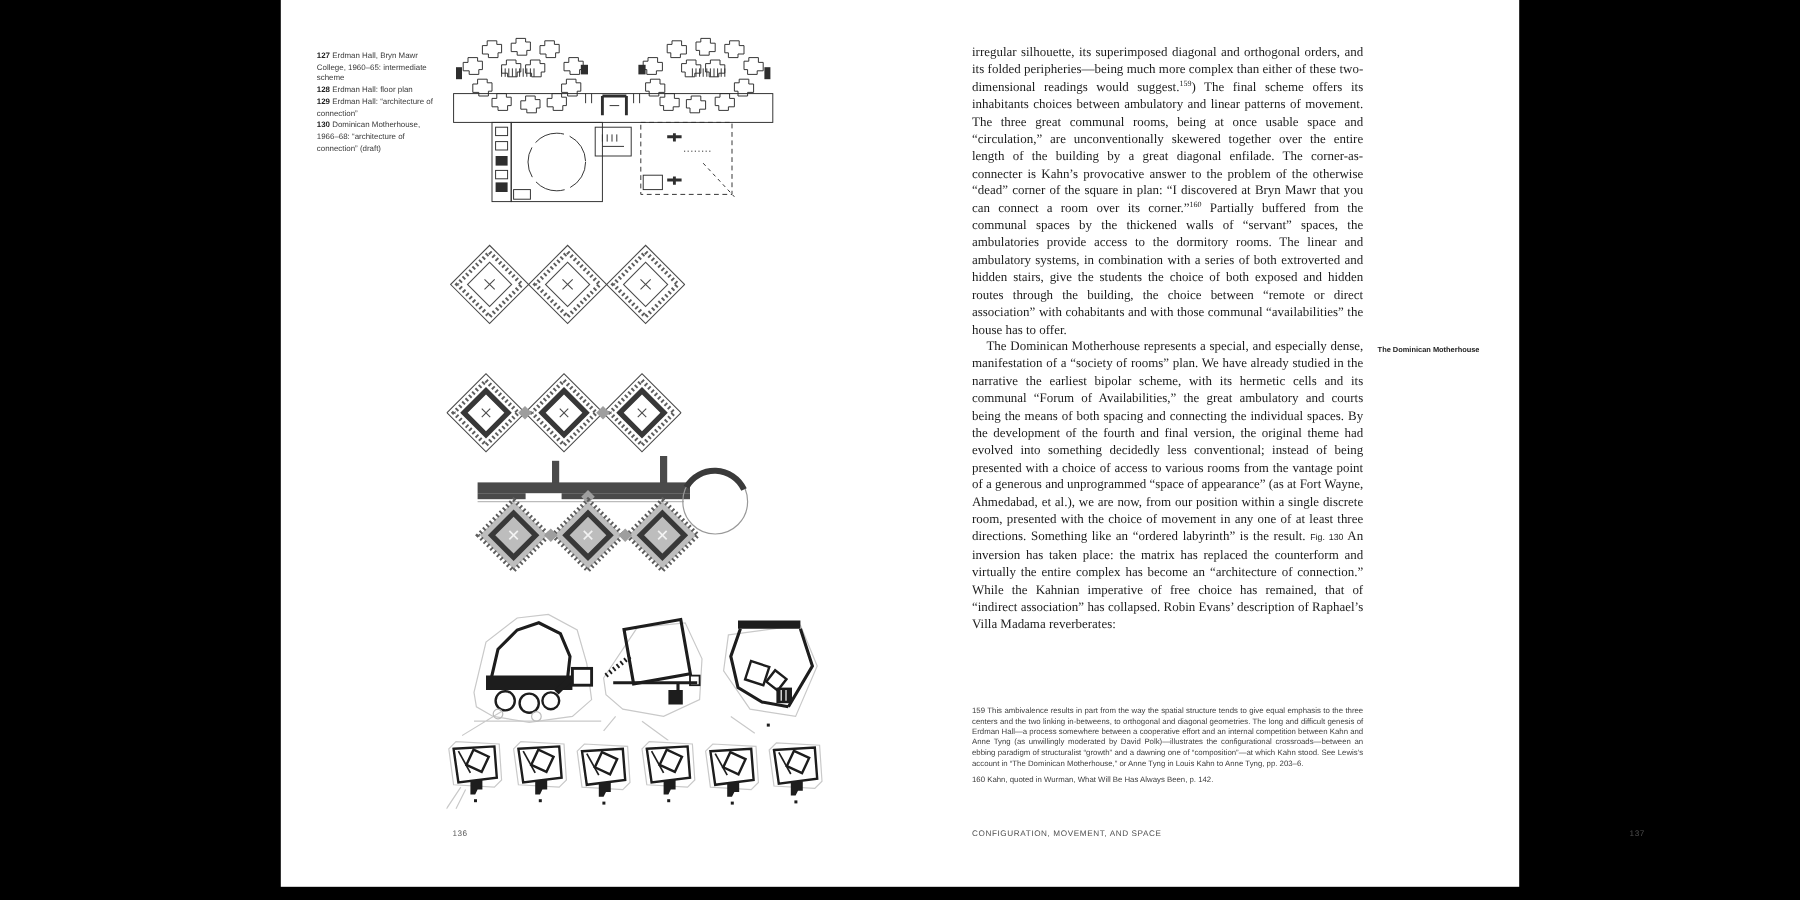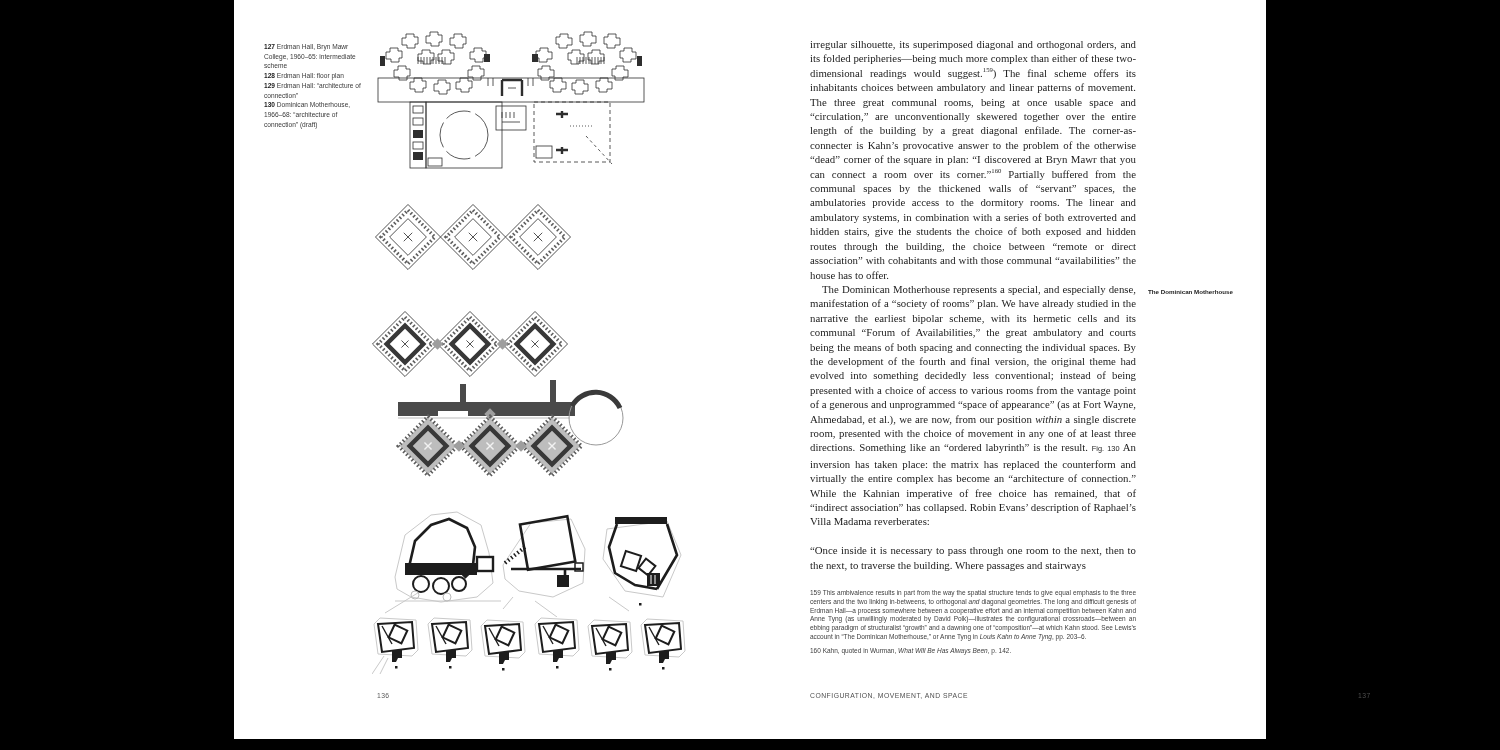--- a/index.html
+++ b/index.html
@@ -15,21 +15,21 @@
   .figure{position:absolute;}
   .pagenum-left{position:absolute;left:143px;top:692px;
            font-family:"Liberation Sans",sans-serif;font-size:6.8px;color:#5a5a5a;letter-spacing:.4px;}
 
   
   .bodycol{position:absolute;left:576px;top:37px;width:326px;
            font-size:10.8px;line-height:14.4px;color:#1c1c1c;text-align:justify;}
   .bodycol p{margin:0;}
   .p-indent{text-indent:12px;}
   .p-quote{margin-top:14.4px !important;}
-  .seg-i{font-style:italic;}
+  .seg-i{}
   .seg-sup{vertical-align:super;font-size:0.62em;line-height:0;}
   .seg-figref{font-family:"Liberation Sans",sans-serif;font-weight:normal;font-size:0.68em;}
 
   .marginnote{position:absolute;left:914px;top:288px;width:120px;
            font-family:"Liberation Sans",sans-serif;font-weight:bold;font-size:6.2px;color:#222;}
 
   .footnotes{position:absolute;left:576px;top:589px;width:326px;
            font-family:"Liberation Sans",sans-serif;font-size:6.5px;line-height:8.8px;
            color:#3d3d3d;text-align:justify;}
   .footnotes p{margin:0;}
@@ -234,21 +234,20 @@
       <use href="#du" transform="translate(161,0)"></use>
       <use href="#du" transform="translate(214,2)"></use>
       <use href="#du" transform="translate(267,1)"></use>
     </svg>
 
     <div class="pagenum-left">136</div>
 
     <div class="bodycol">
       <p><span>irregular silhouette, its superimposed diagonal and orthogonal orders, and its folded peripheries—being much more complex than either of these two-dimensional readings would suggest.</span><sup class="seg-sup">159</sup><span>) The final scheme offers its inhabitants choices between ambulatory and linear patterns of movement. The three great communal rooms, being at once usable space and “circulation,” are unconventionally skewered together over the entire length of the building by a great diagonal enfilade. The corner-as-connecter is Kahn’s provocative answer to the problem of the otherwise “dead” corner of the square in plan: “I discovered at Bryn Mawr that you can connect a room over its corner.”</span><sup class="seg-sup">160</sup><span> Partially buffered from the communal spaces by the thickened walls of “servant” spaces, the ambulatories provide access to the dormitory rooms. The linear and ambulatory systems, in combination with a series of both extroverted and hidden stairs, give the students the choice of both exposed and hidden routes through the building, the choice between “remote or direct association” with cohabitants and with those communal “availabilities” the house has to offer.</span></p>
       <p class="p-indent"><span>The Dominican Motherhouse represents a special, and especially dense, manifestation of a “society of rooms” plan. We have already studied in the narrative the earliest bipolar scheme, with its hermetic cells and its communal “Forum of Availabilities,” the great ambulatory and courts being the means of both spacing and connecting the individual spaces. By the development of the fourth and final version, the original theme had evolved into something decidedly less conventional; instead of being presented with a choice of access to various rooms from the vantage point of a generous and unprogrammed “space of appearance” (as at Fort Wayne, Ahmedabad, et al.), we are now, from our position </span><span class="seg-i">within</span><span> a single discrete room, presented with the choice of movement in any one of at least three directions. Something like an “ordered labyrinth” is the result. </span><span class="seg-figref">Fig. 130</span><span> An inversion has taken place: the matrix has replaced the counterform and virtually the entire complex has become an “architecture of connection.” While the Kahnian imperative of free choice has remained, that of “indirect association” has collapsed. Robin Evans’ description of Raphael’s Villa Madama reverberates:</span></p>
-      <p class="p-quote"><span>“Once inside it is necessary to pass through one room to the next, then to the next, to traverse the building. Where passages and stairways</span></p>
     </div>
 
     <div class="marginnote">The Dominican Motherhouse</div>
 
     <div class="footnotes">
       <p><span>159  This ambivalence results in part from the way the spatial structure tends to give equal emphasis to the three centers and the two linking in-betweens, to orthogonal </span><span class="seg-i">and</span><span> diagonal geometries. The long and difficult genesis of Erdman Hall—a process somewhere between a cooperative effort and an internal competition between Kahn and Anne Tyng (as unwillingly moderated by David Polk)—illustrates the configurational crossroads—between an ebbing paradigm of structuralist “growth” and a dawning one of “composition”—at which Kahn stood. See Lewis’s account in “The Dominican Motherhouse,” or Anne Tyng in </span><span class="seg-i">Louis Kahn to Anne Tyng</span><span>, pp. 203–6.</span></p>
       <p class="fn-gap"><span>160  Kahn, quoted in Wurman, </span><span class="seg-i">What Will Be Has Always Been</span><span>, p. 142.</span></p>
     </div>
 
     <div class="footer-right">

